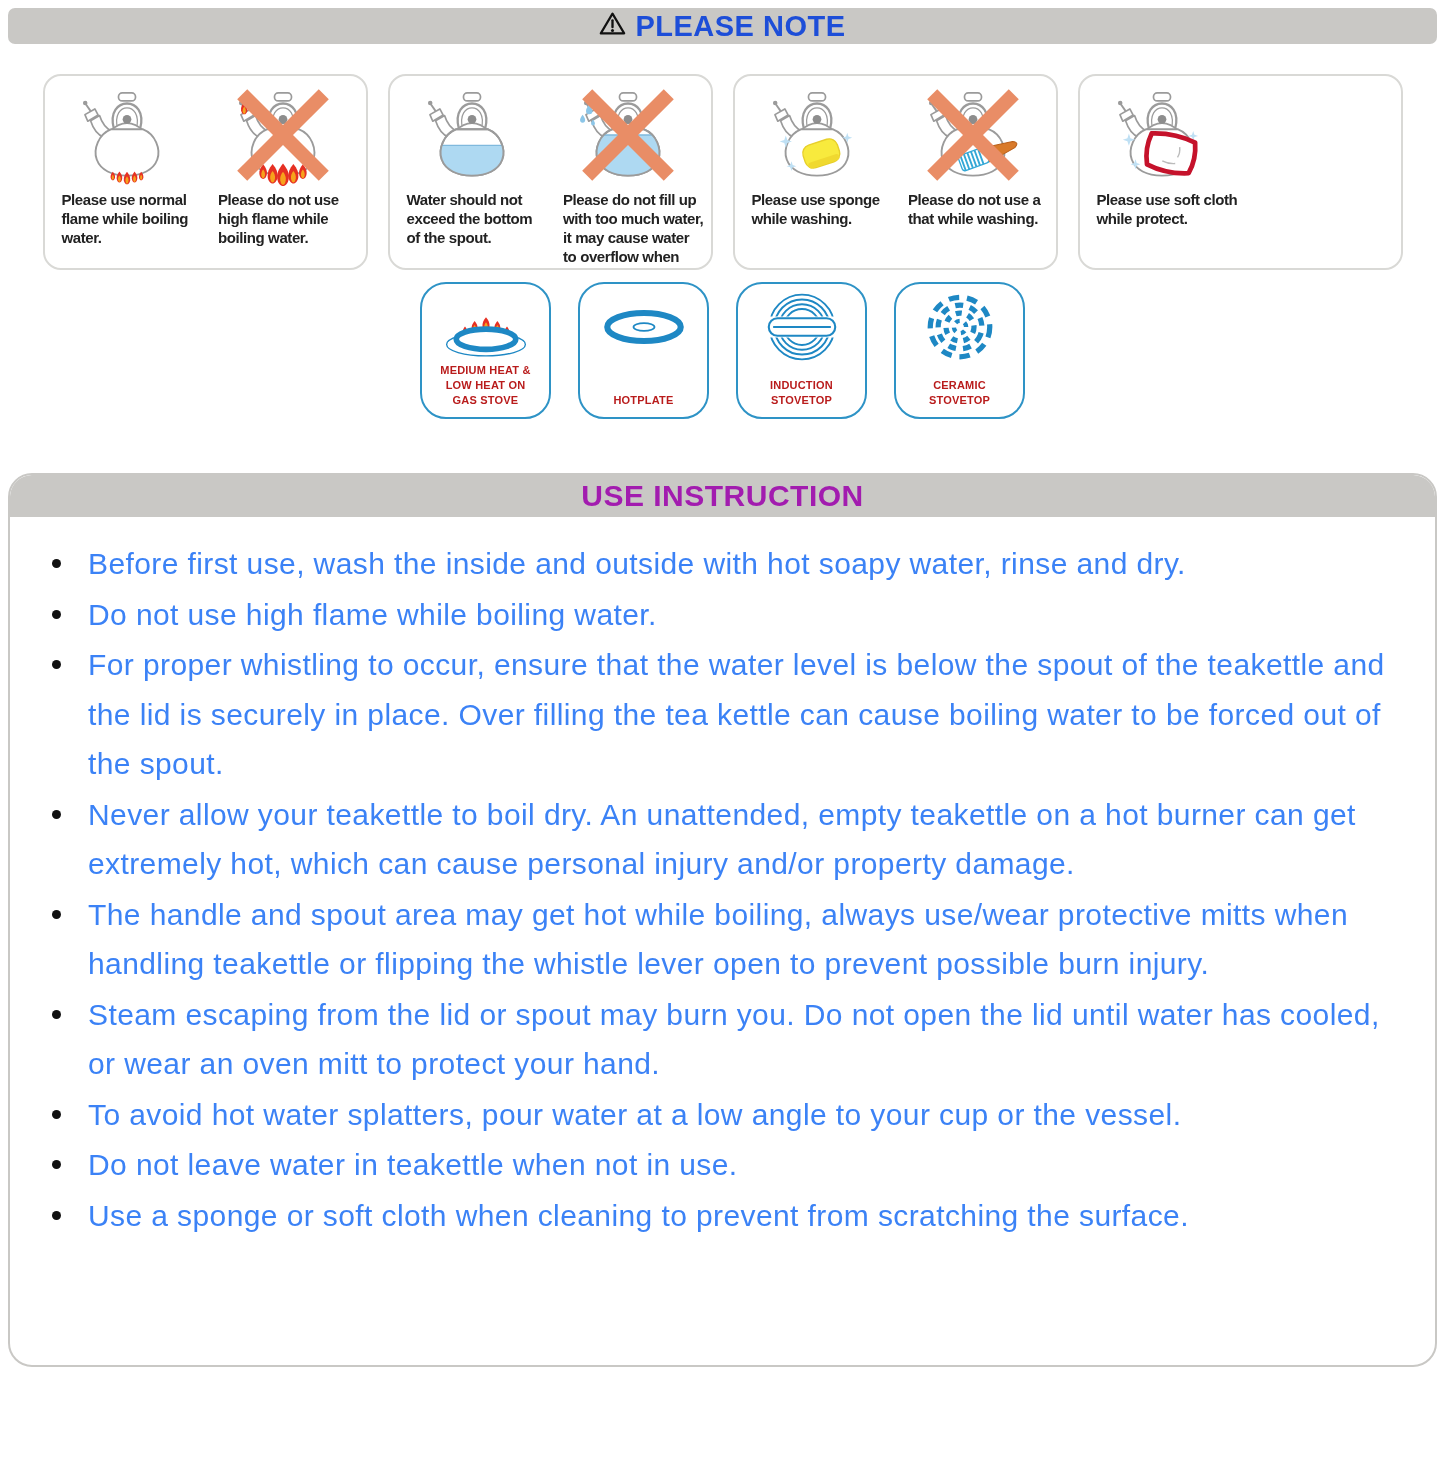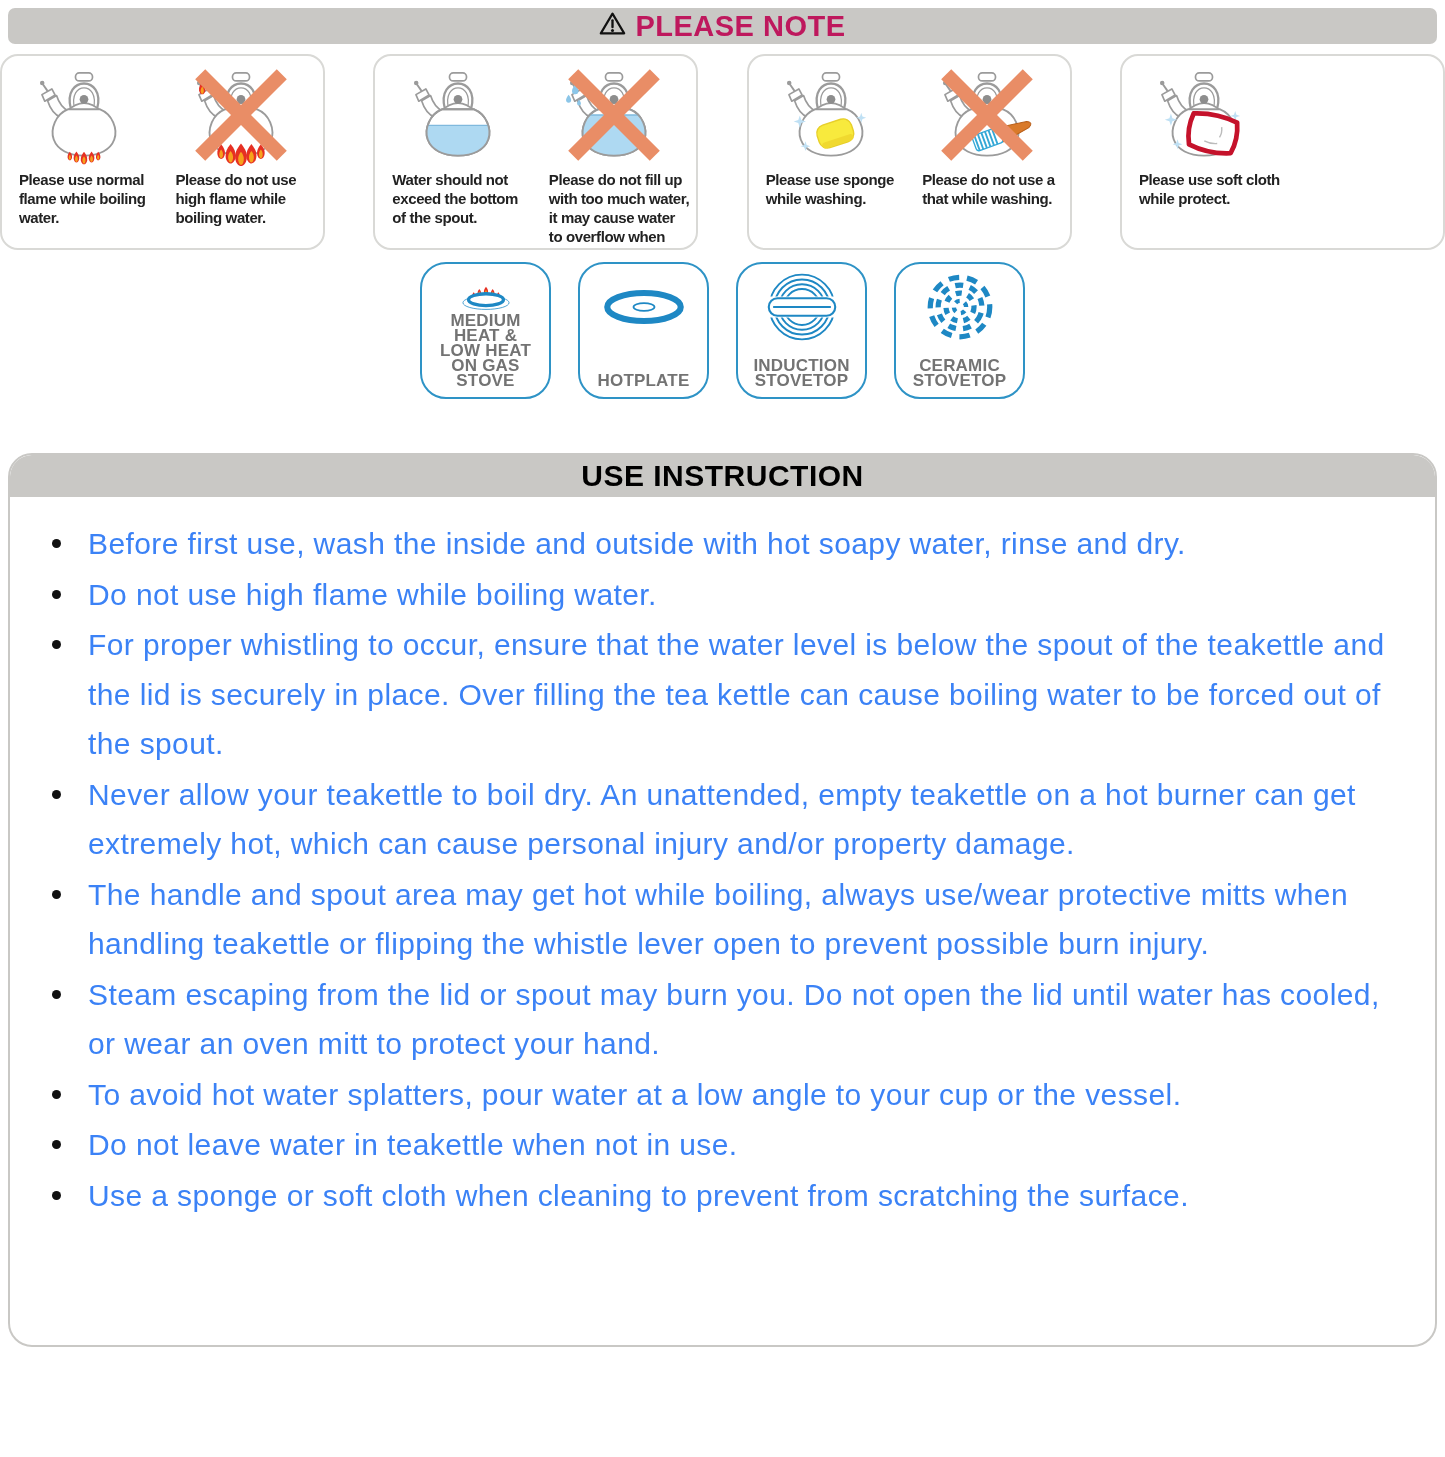--- a/index.html
+++ b/index.html
@@ -4,59 +4,59 @@
 <style>
   html,body{margin:0;padding:0;background:#fff;}
   .page{
     width:1445px;height:1457px;position:relative;background:#fff;overflow:hidden;
     font-family:"Liberation Sans","DejaVu Sans",sans-serif;color:#1a1a1a;
   }
   
   .band{
     margin:0 8px;background:#c9c8c5;border-radius:7px;
     display:flex;align-items:center;justify-content:center;
-    font-weight:bold;color:#be185d;
+    font-weight:bold;color:#1d4ed8;
   }
   .band-note{margin-top:8px;height:36px;font-size:29px;letter-spacing:.5px;}
   .band-suitable{margin-top:50px;height:44px;font-size:32px;letter-spacing:.5px;}
   .warn-icon{margin-right:9px;display:inline-block;}
   
-  .panels{margin-top:10px;display:flex;justify-content:space-between;gap:20px;}
+  .panels{margin-top:30px;display:flex;justify-content:center;gap:20px;}
   .panel{
     width:325px;height:196px;box-sizing:border-box;background:#fff;
     border:2px solid #d9d9d6;border-radius:18px;
     display:grid;grid-template-columns:1fr 1fr;padding:5px 4px 2px;overflow:hidden;
   }
   .pfig{margin:0;display:flex;flex-direction:column;align-items:center;}
   .pfig svg{width:104px;height:106px;flex:0 0 auto;}
   .pcaption{
     align-self:stretch;font-weight:bold;font-size:15px;line-height:19px;
     letter-spacing:-.4px;color:#222;padding:3px 2px 0 13px;
   }
   
   .stoves{margin-top:12px;display:flex;justify-content:center;gap:27px;}
   .stovebox{
     width:131px;height:137px;box-sizing:border-box;border:2px solid #2e93c6;border-radius:26px;
     display:flex;flex-direction:column;align-items:center;justify-content:space-between;
     padding:8px 4px 9px;background:#fff;
   }
   .stovebox svg{width:108px;height:70px;}
   .stovelabel{
-    font-weight:bold;font-size:17px;line-height:15px;color:#737373;
+    font-weight:bold;font-size:11px;line-height:15px;color:#b91c1c;
     text-align:center;max-width:106px;letter-spacing:.2px;
   }
   
   .instr{
     margin:54px 8px 0;height:894px;box-sizing:border-box;
     border:2px solid #c9c8c5;border-radius:24px;background:#fff;overflow:hidden;
   }
   .instr-head{
     height:42px;background:#c9c8c5;border-radius:21px 21px 0 0;
     display:flex;align-items:center;justify-content:center;
-    font-weight:bold;font-size:30px;letter-spacing:.5px;color:#000000;
+    font-weight:bold;font-size:30px;letter-spacing:.5px;color:#a21caf;
   }
   .instr ul{list-style:none;margin:0;padding:22px 30px 30px 40px;}
   .instr li{
     position:relative;padding-left:38px;font-size:30px;line-height:49.5px;
     letter-spacing:.4px;color:#3b82f6;margin-bottom:1px;
   }
   .instr li::before{
     content:"";position:absolute;left:2px;top:20px;width:9px;height:9px;
     border-radius:50%;background:#111;
   }

